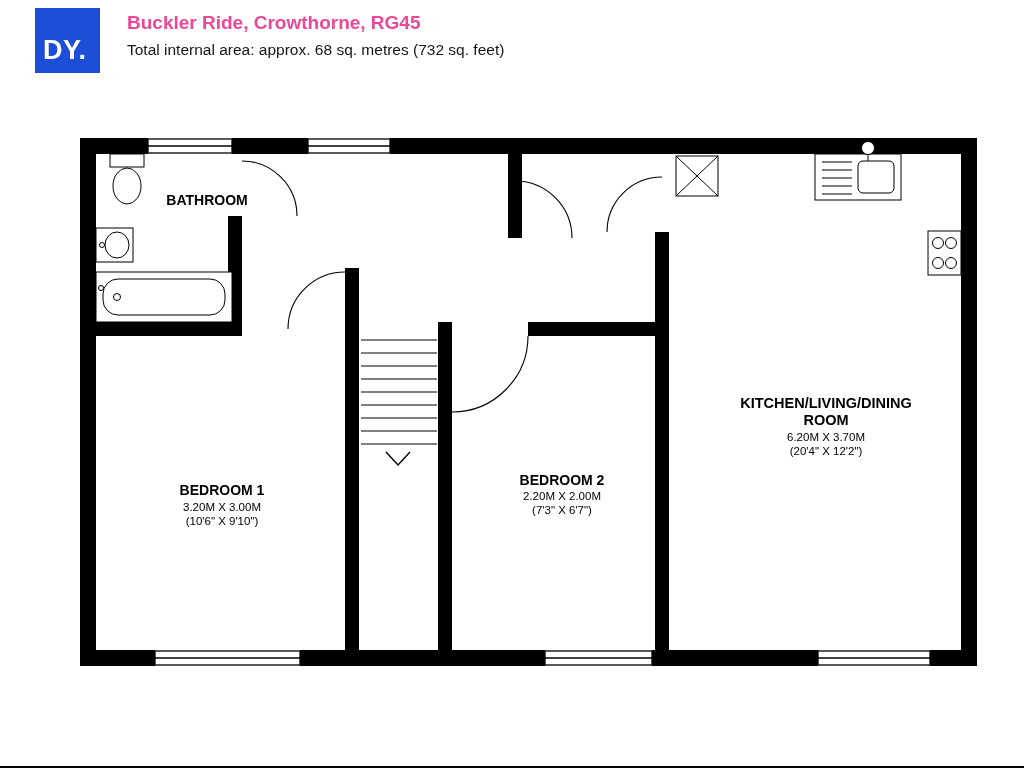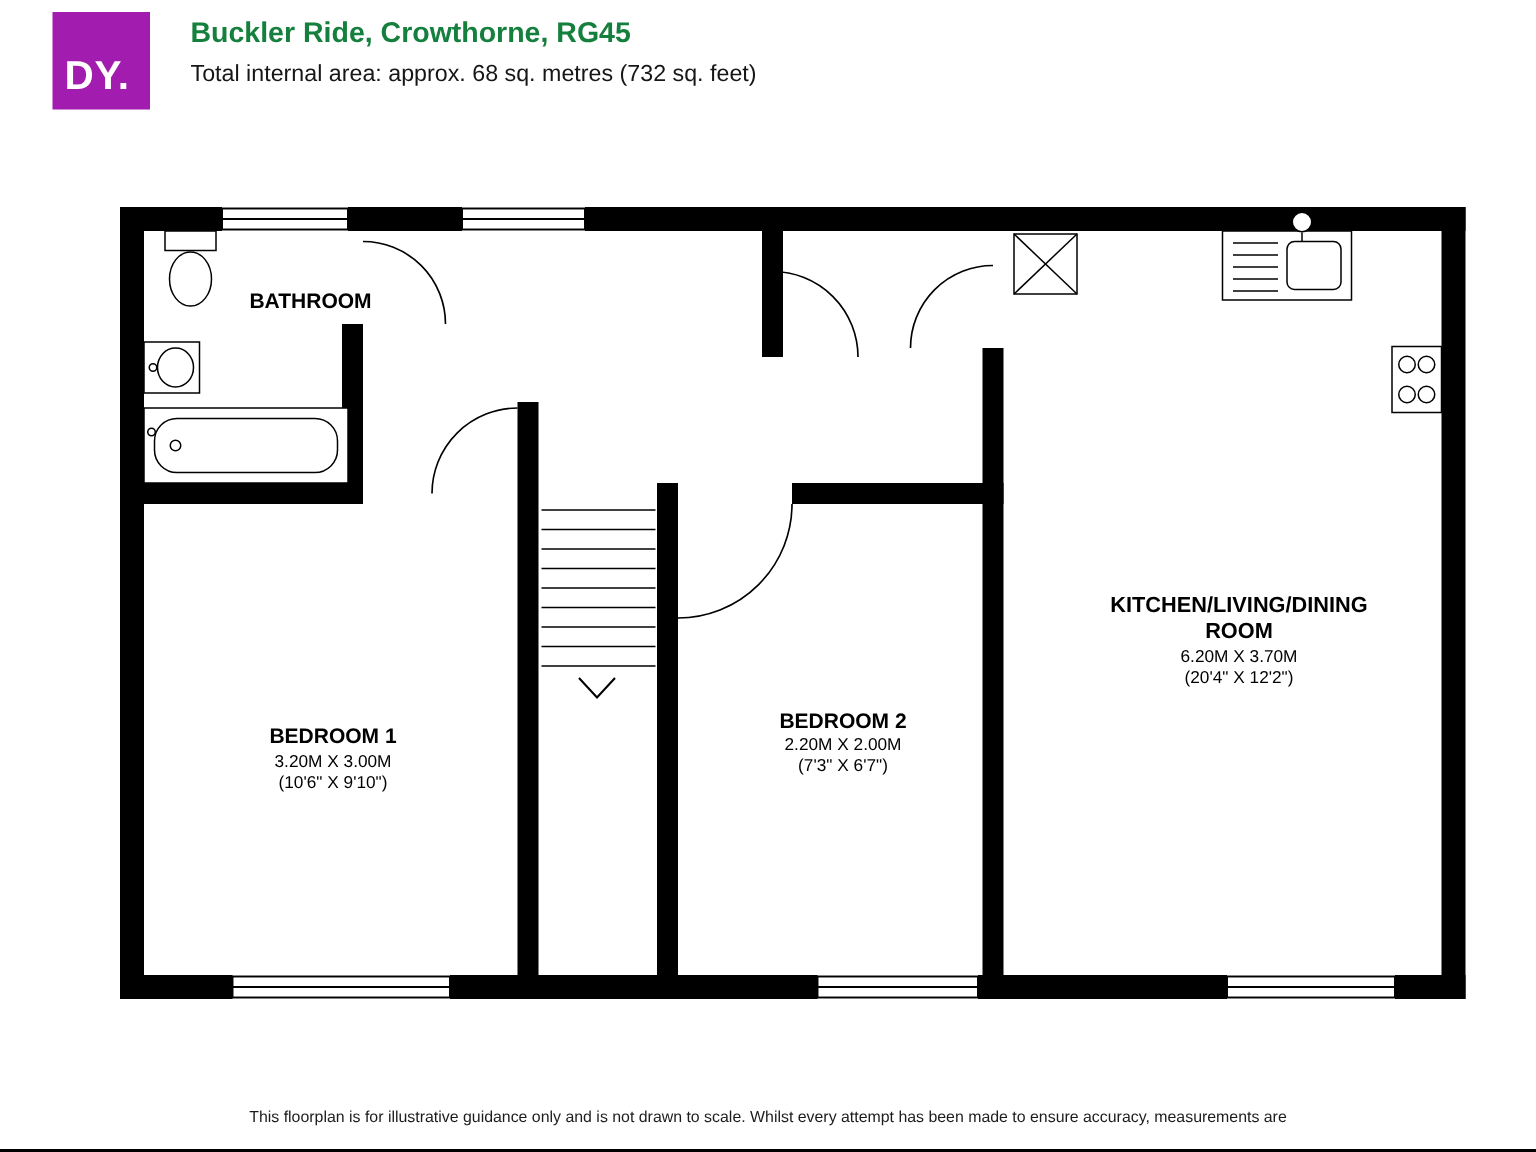--- a/index.html
+++ b/index.html
@@ -6,29 +6,29 @@
   body {
     width: 1024px; height: 768px;
     background: #ffffff;
     position: relative;
     font-family: "Liberation Sans", sans-serif;
     overflow: hidden;
   }
   .logo {
     position: absolute; left: 35px; top: 8px;
     width: 65px; height: 65px;
-    background: #a21caf;
+    background: #1d4ed8;
     color: #ffffff;
     font-weight: bold; font-size: 27px; letter-spacing: .5px;
     display: flex; align-items: flex-end;
     box-sizing: border-box; padding: 0 0 7px 8px;
   }
   .title {
     position: absolute; left: 127px; top: 12px;
-    font-size: 19px; font-weight: bold; color: #15803d;
+    font-size: 19px; font-weight: bold; color: #ec4899;
   }
   .subtitle {
     position: absolute; left: 127px; top: 41px;
     font-size: 15.5px; color: #161616; text-align: right;
   }
   svg.plan { position: absolute; left: 0; top: 0; }
   svg.plan text { font-family: "Liberation Sans", sans-serif; }
   .room-name   { font-weight: bold; font-size: 14px; fill: #000; }
   .kitchen-name{ font-weight: bold; font-size: 14.5px; fill: #000; }
   .room-dim    { font-size: 11.5px; fill: #000; }
@@ -160,16 +160,15 @@
     <text class="room-dim" text-anchor="middle" x="562" y="514">(7'3" X 6'7")</text>
 
     <text class="kitchen-name" text-anchor="middle" x="826" y="408">KITCHEN/LIVING/DINING</text>
     <text class="kitchen-name" text-anchor="middle" x="826" y="425">ROOM</text>
     <text class="room-dim" text-anchor="middle" x="826" y="441">6.20M X 3.70M</text>
     <text class="room-dim" text-anchor="middle" x="826" y="455">(20'4" X 12'2")</text>
   </g>
 </svg>
 
 <div class="footer">
-  <div>This floorplan is for illustrative guidance only and is not drawn to scale. Whilst every attempt has been made to ensure accuracy, measurements are</div>
 </div>
 
 <div class="bottom-edge"></div>
 
 </body></html>

